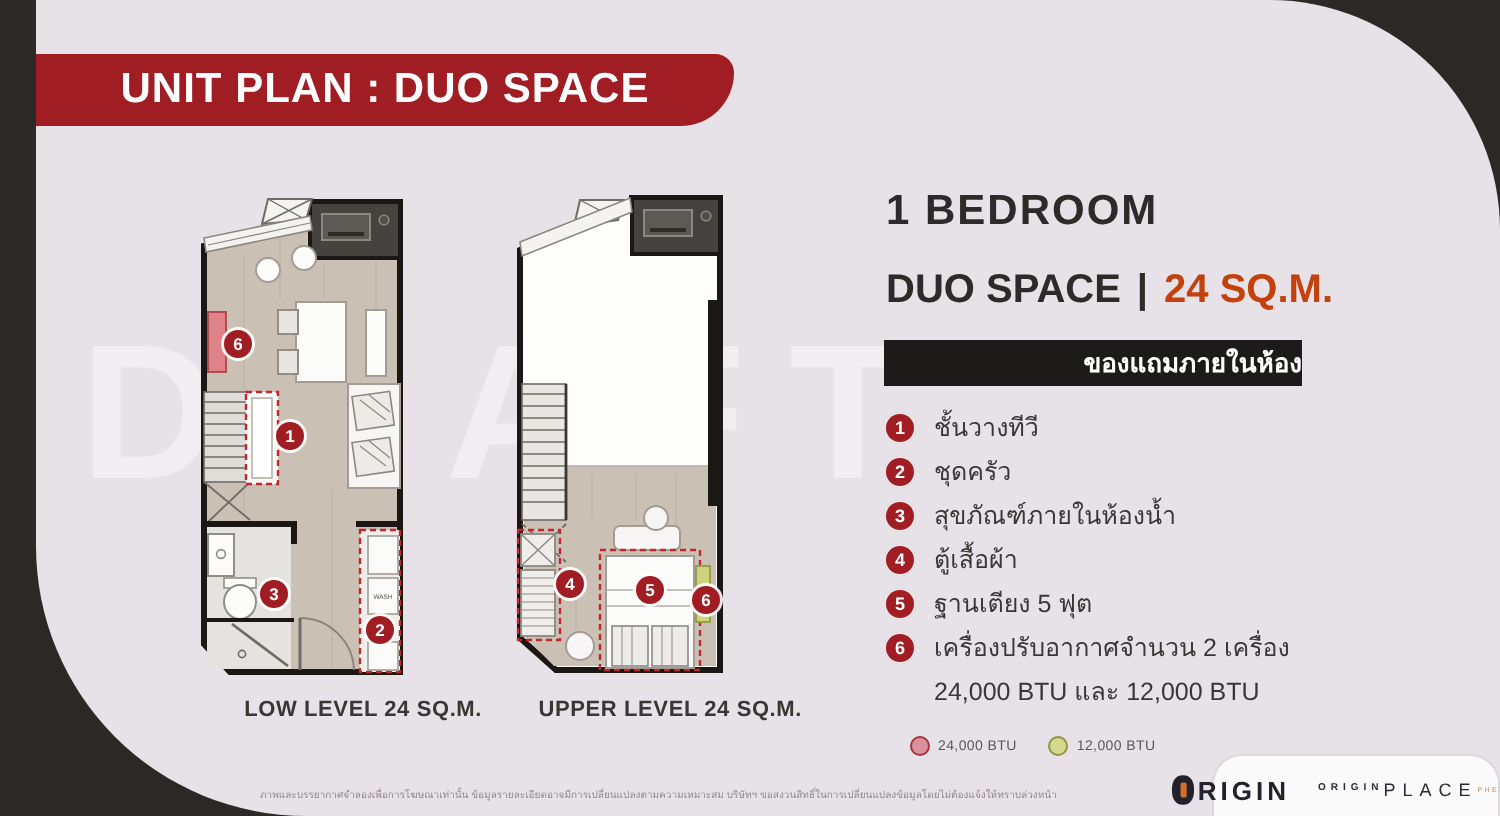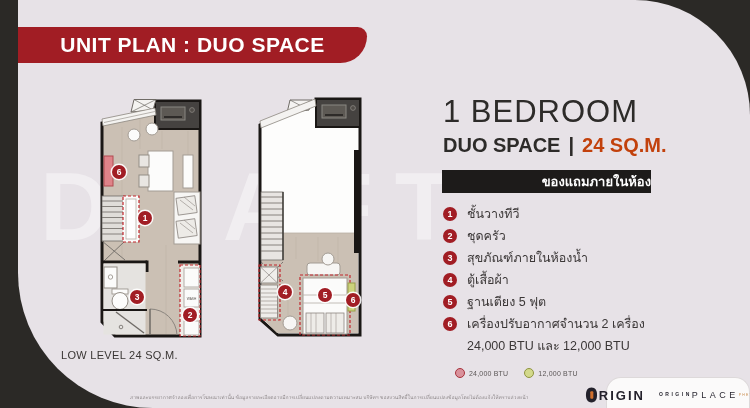--- a/index.html
+++ b/index.html
@@ -29,36 +29,36 @@
     position:absolute;left:22px;top:152px;
     font-size:96px;font-weight:bold;letter-spacing:22px;
     color:rgba(255,255,255,.42);user-select:none;white-space:nowrap;
   }
   
   .plan{position:absolute;}
   .plan-low{left:82px;top:99px;width:102px;height:239px;}
   .plan-upper{left:240px;top:97px;width:105px;height:240px;}
   .plan svg{display:block;width:100%;height:100%;overflow:visible;}
   .plan-label{
-    position:absolute;top:349px;width:180px;text-align:left;
-    font-size:11px;font-weight:normal;color:#3a3634;letter-spacing:.3px;
+    position:absolute;top:349px;width:180px;text-align:right;
+    font-size:11px;font-weight:bold;color:#3a3634;letter-spacing:.3px;
   }
   .plan-label.low{left:43px;}
   .plan-label.upper{left:203px;}
   .marker{
     position:absolute;width:14px;height:14px;border-radius:50%;
     background:#a11d24;box-shadow:0 0 0 1.5px rgba(255,255,255,.9);
     color:#fff;font-size:8.5px;font-weight:bold;
     display:flex;align-items:center;justify-content:center;
     transform:translate(-50%,-50%);
   }
   
   .unit-title{
     position:absolute;left:425px;top:94px;margin:0;
-    font-size:31px;font-weight:normal;color:#2d2b29;letter-spacing:1px;
+    font-size:21px;font-weight:bold;color:#2d2b29;letter-spacing:1px;
   }
   .unit-sub{
     position:absolute;left:425px;top:134px;
     display:flex;align-items:baseline;gap:8px;
     font-size:20px;font-weight:bold;color:#2d2b29;text-align:center;
   }
   .unit-sub .pipe{font-weight:bold;color:#2d2b29;}
   .unit-sub .area{color:#c2410c;}
   .freebies-bar{
     position:absolute;left:424px;top:170px;width:209px;height:23px;
@@ -274,20 +274,21 @@
           <line x1="78" y1="216" x2="78" y2="236"></line>
       </g>
 
       <rect x="90" y="186" width="7" height="28" fill="#ccd37c" stroke="#9aa04a" stroke-width="1"></rect>
 
       <circle cx="32" cy="226" r="7" fill="#f7f6f4" stroke="#a39c94" stroke-width="1"></circle>
     </svg>
   </div>
 
   <div class="plan-label low">LOW LEVEL 24 SQ.M.</div>
+  <div class="plan-label upper">UPPER LEVEL 24 SQ.M.</div>
 
   <div>
 
   <div class="marker" style="left: 101px; top: 172px;">
         <span>6</span>
       </div>
       <div class="marker" style="left: 127px; top: 218px;">
         <span>1</span>
       </div>
       <div class="marker" style="left: 119px; top: 297px;">

